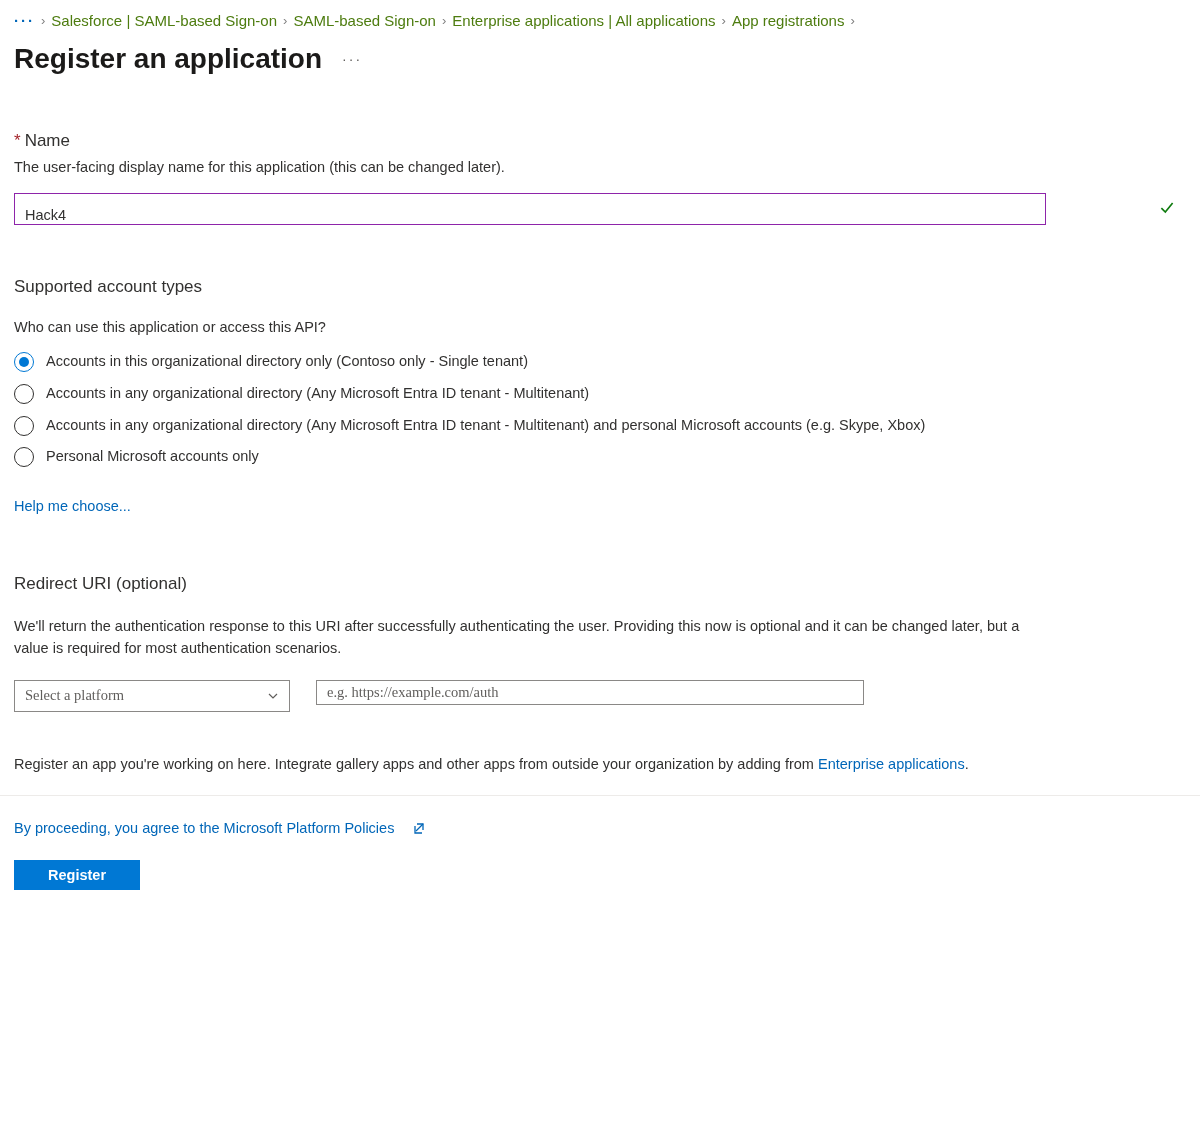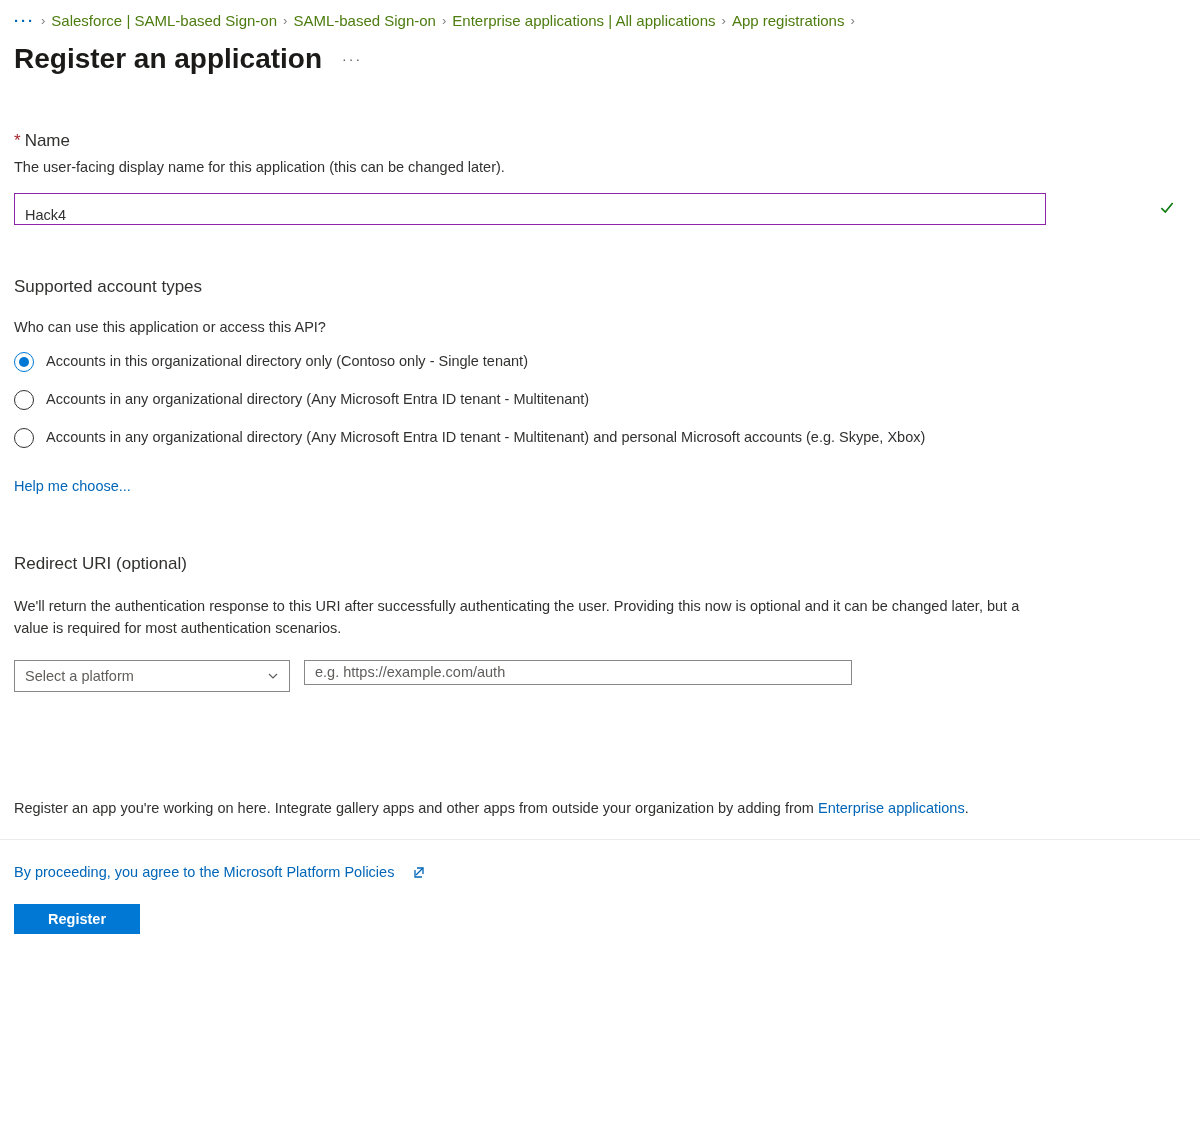--- a/index.html
+++ b/index.html
@@ -97,21 +97,21 @@
       margin-bottom: 22px;
     }
     .section-question {
       font-size: 14.5px;
       color: #323130;
       margin-bottom: 16px;
     }
     .radio-group {
       display: flex;
       flex-direction: column;
-      gap: 16px;
+      gap: 10px;
       margin-bottom: 30px;
     }
     .radio-item {
       display: flex;
       align-items: flex-start;
       gap: 12px;
       cursor: pointer;
     }
     .radio-circle {
       width: 20px;
@@ -149,22 +149,23 @@
     }
     .redirect-desc {
       font-size: 14.5px;
       color: #323130;
       line-height: 1.5;
       margin-bottom: 20px;
       max-width: 1040px;
     }
     .redirect-row {
       display: flex;
-      gap: 14px;
-      margin-bottom: 108px;
+      gap: 26px;
+      margin-bottom: 44px;
+      font-family: Liberation Serif, serif;
     }
     .platform-select {
       width: 276px;
       height: 32px;
       border: 1px solid #8a8886;
       display: flex;
       align-items: center;
       justify-content: space-between;
       padding: 0 10px;
       cursor: pointer;
@@ -273,20 +274,24 @@
     <span class="radio-label">Accounts in this organizational directory only (Contoso only - Single tenant)</span>
   </label>
   <label class="radio-item">
     <span class="radio-circle"></span>
     <span class="radio-label">Accounts in any organizational directory (Any Microsoft Entra ID tenant - Multitenant)</span>
   </label>
   <label class="radio-item">
     <span class="radio-circle"></span>
     <span class="radio-label">Accounts in any organizational directory (Any Microsoft Entra ID tenant - Multitenant) and personal Microsoft accounts (e.g. Skype, Xbox)</span>
   </label>
+  <label class="radio-item">
+    <span class="radio-circle"></span>
+    <span class="radio-label">Personal Microsoft accounts only</span>
+  </label>
 </div>
 
 <a class="help-link">Help me choose...</a>
 
 <div class="section-title">Redirect URI (optional)</div>
 <div class="redirect-desc">We'll return the authentication response to this URI after successfully authenticating the user. Providing this now is optional and it can be changed later, but a value is required for most authentication scenarios.</div>
 
 <div class="redirect-row">
   <div class="platform-select">
     <span>Select a platform</span>

